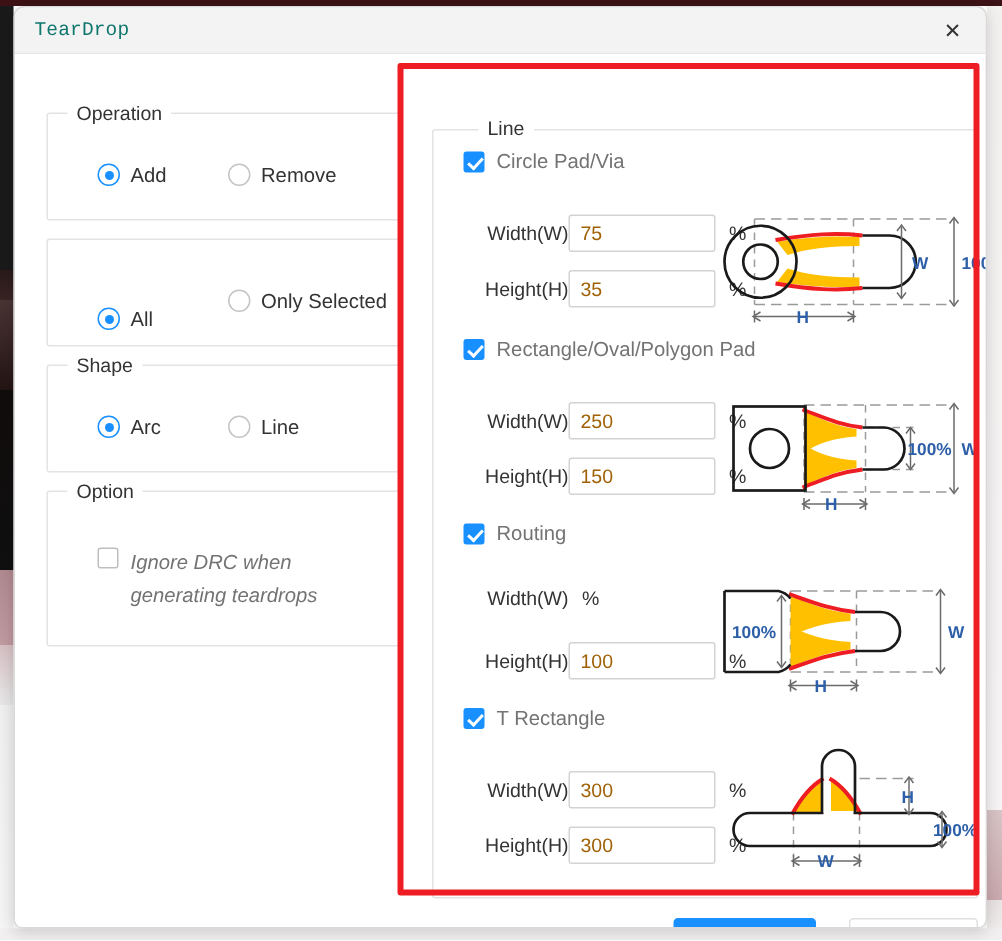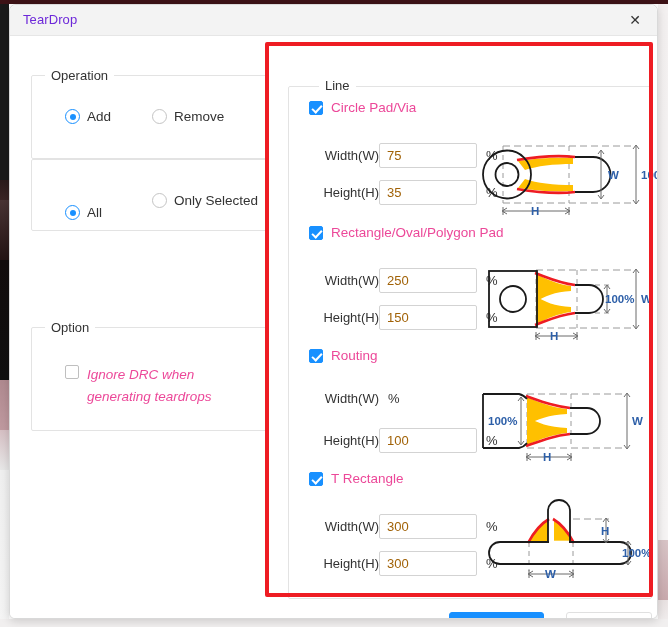--- a/index.html
+++ b/index.html
@@ -59,22 +59,23 @@
     position: relative;
     height: 31px;
     background: #f3f3f3;
     border-bottom: 1px solid #e6e6e6;
     border-radius: 6px 6px 0 0;
   }
   .title-text {
     position: absolute;
     left: 13px; top: 7px;
     font-size: 13px;
-    color: #6d28d9;
+    color: #0f766e;
     letter-spacing: 0.1px;
+    font-family: Liberation Mono, monospace;
   }
   .close-btn {
     position: absolute;
     right: 0px; top: 0px;
     width: 44px; height: 30px;
     display: flex; align-items: center; justify-content: center;
     font-size: 14px; color: #333;
     cursor: pointer;
   }
 
@@ -117,21 +118,21 @@
     border: 1px solid #bfbfbf; background: #fff; border-radius: 2px;
     position: relative; margin-top: 1px;
   }
   .cbx.on { background: #1890ff; border-color: #1890ff; }
   .cbx.on::after {
     content: ""; position: absolute;
     left: 4px; top: 0.5px; width: 4px; height: 8px;
     border: solid #fff; border-width: 0 2px 2px 0;
     transform: rotate(43deg);
   }
-  .cb-label { font-size: 13.5px; color: #ec4899; margin-left: 8px; line-height: 16px; }
+  .cb-label { font-size: 13.5px; color: #737373; margin-left: 8px; line-height: 16px; }
 
   
   .rbox {
     position: absolute;
     left: 278px; top: 50px;
     width: 364px; height: 513px;
     border: 1px solid #e3e3e3;
     border-radius: 2px;
   }
   .rbox > .legend {
@@ -193,21 +194,21 @@
 
   <div class="window">
 
     <div class="titlebar">
       <div class="title-text">TearDrop</div>
       <div class="close-btn">✕</div>
     </div>
 
     <div class="body">
 
-      <div class="gbox" style="left:21px; top:39px; width:237px; height:84px;">
+      <div class="gbox" style="left:21px; top:39px; width:237px; height:72px;">
         <div class="legend">Operation</div>
         <div class="radio-row" style="left:33px; top:33px;">
           <span class="radio on"></span>
           <span class="radio-label">Add</span>
         </div>
         <div class="radio-row" style="left:120px; top:33px;">
           <span class="radio off"></span>
           <span class="radio-label">Remove</span>
         </div>
       </div>
@@ -216,20 +217,31 @@
         <div class="radio-row" style="left:33px; top:45px;">
           <span class="radio on"></span>
           <span class="radio-label">All</span>
         </div>
         <div class="radio-row" style="left:120px; top:33px;">
           <span class="radio off"></span>
           <span class="radio-label">Only Selected</span>
         </div>
       </div>
 
+      <div class="gbox" style="left:21px; top:207px; width:237px; height:72px;">
+        <div class="legend">Shape</div>
+        <div class="radio-row" style="left:33px; top:33px;">
+          <span class="radio on"></span>
+          <span class="radio-label">Arc</span>
+        </div>
+        <div class="radio-row" style="left:120px; top:33px;">
+          <span class="radio off"></span>
+          <span class="radio-label">Line</span>
+        </div>
+      </div>
 
       <div class="gbox" style="left:21px; top:291px; width:237px; height:104px;">
         <div class="legend">Option</div>
         <div class="cb-row" style="position:absolute; left:33px; top:36px; width:190px;">
           <span class="cbx"></span>
           <span class="cb-label" style="line-height:22px;font-style:italic;">Ignore DRC when generating teardrops</span>
         </div>
       </div>
 
       <div class="rbox">

